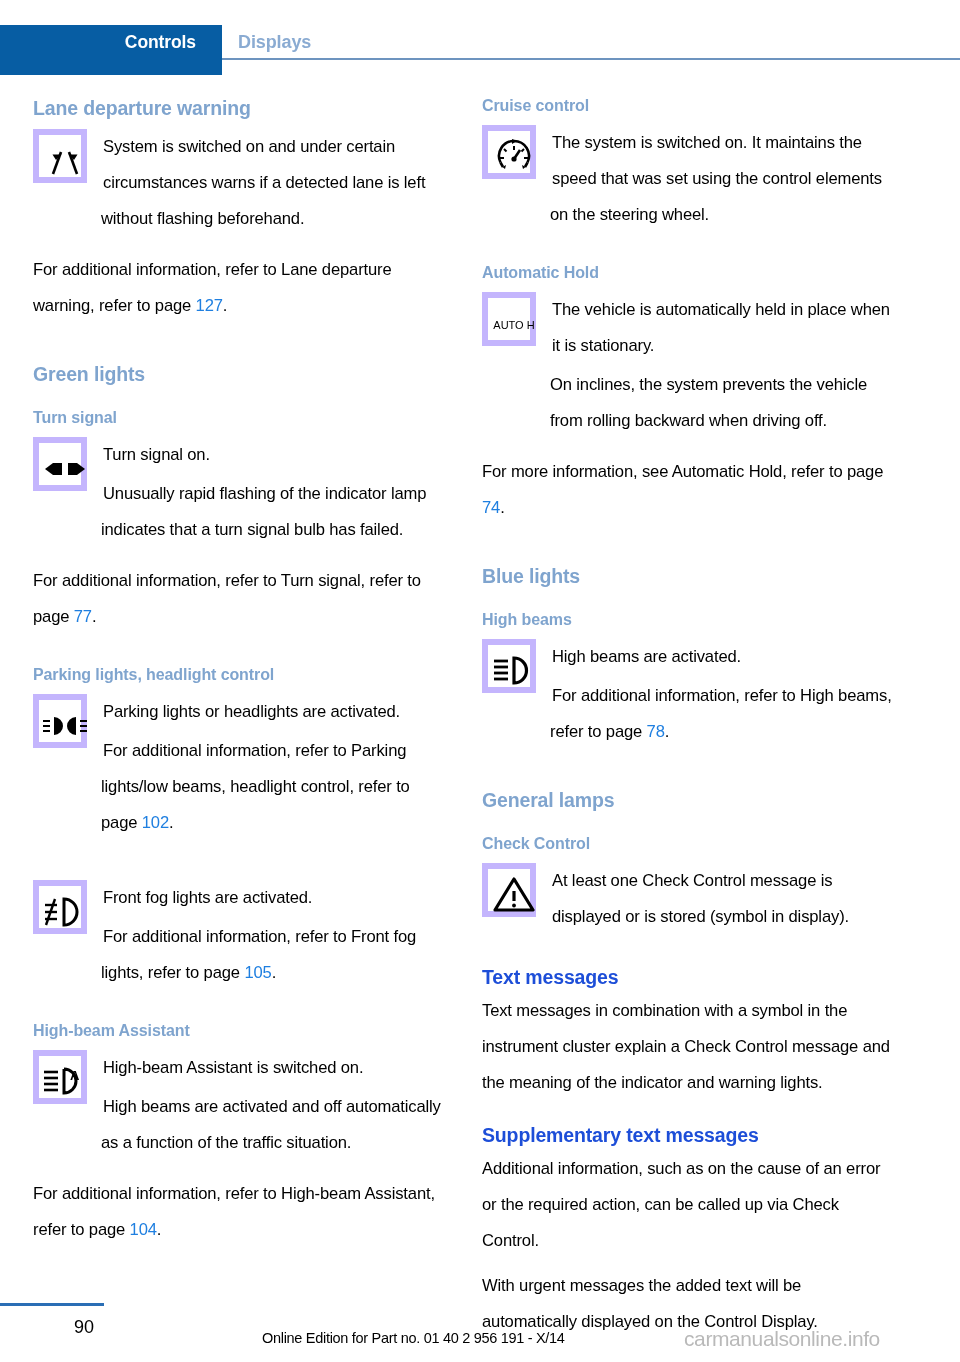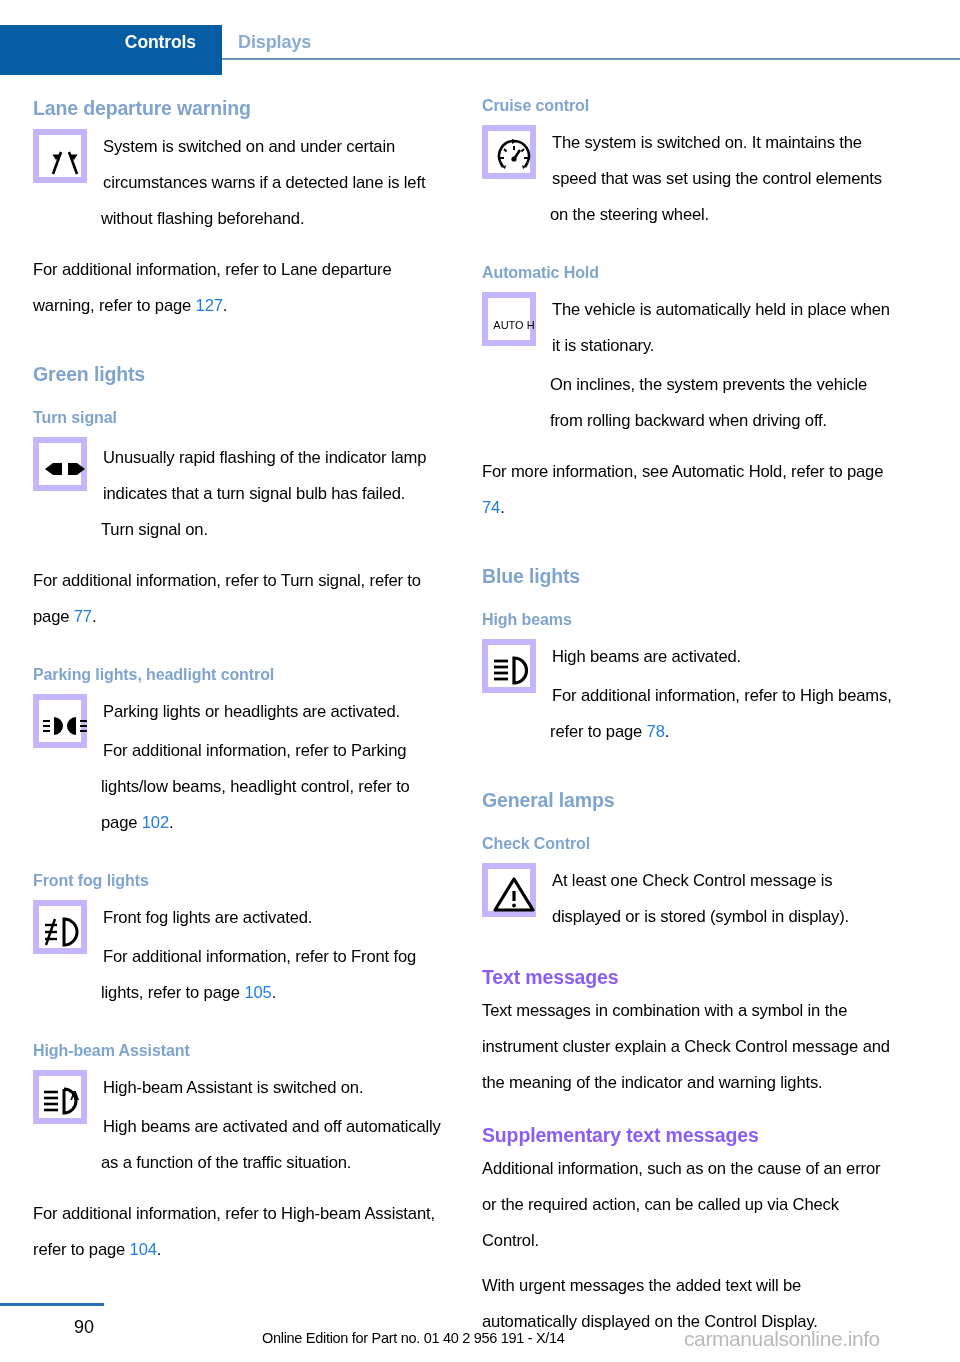--- a/index.html
+++ b/index.html
@@ -82,21 +82,21 @@
     font-size: 16px;
     font-weight: bold;
     color: #7fa4ce;
     letter-spacing: -0.1px;
     line-height: 20px;
   }
   h2.main {
     margin: 0;
     font-size: 19.5px;
     font-weight: bold;
-    color: #8b5cf6;
+    color: #1d4ed8;
     letter-spacing: -0.15px;
     line-height: 24px;
   }
 
   
   p.body {
     margin: 0;
     font-size: 16.6px;
     line-height: 36px;
     color: #000000;
@@ -197,22 +197,22 @@
   <div class="gap-l"></div>
   <h3 class="sub">Turn signal</h3>
   <div class="gap-s"></div>
   <div class="iconblock">
     <div class="iconbox">
       <svg width="52" height="52" viewBox="0 0 52 52">
         <path d="M23 20 L23 32 L14 32 L6 26 L14 20 Z" fill="#000"></path>
         <path d="M29 20 L29 32 L38 32 L46 26 L38 20 Z" fill="#000"></path>
       </svg>
     </div>
+    <p class="body first">Turn signal on.</p>
     <p class="body first" style="margin-top:3px;">Unusually rapid flashing of the indicator lamp indicates that a turn signal bulb has failed.</p>
-    <p class="body first">Turn signal on.</p>
   </div>
   <div class="gap-m"></div>
   <p class="body"><span>For additional information, refer to Turn signal, refer to page </span><span class="pg">77</span><span>.</span></p>
 
   <div class="gap-xl"></div>
   <h3 class="sub">Parking lights, headlight control</h3>
   <div class="gap-s"></div>
   <div class="iconblock">
     <div class="iconbox">
       <svg width="52" height="52" viewBox="0 0 52 52">
@@ -228,21 +228,20 @@
             <path d="M41 26 L48 26"></path>
             <path d="M41 31 L48 31"></path>
         </g>
       </svg>
     </div>
     <p class="body first">Parking lights or headlights are activated.</p>
     <p class="body first" style="margin-top:3px;"><span>For additional information, refer to Parking lights/low beams, headlight control, refer to page </span><span class="pg">102</span><span>.</span></p>
   </div>
 
   <div class="gap-xl"></div>
-  <h3 class="sub">Front fog lights</h3>
   <div class="gap-s"></div>
   <div class="iconblock">
     <div class="iconbox">
       <svg width="52" height="52" viewBox="0 0 52 52">
         <path d="M25 13 L25 39 A13 13 0 0 0 25 13 Z" fill="none" stroke="#000" stroke-width="3"></path>
         <g stroke="#000" stroke-width="2.4" fill="none">
           <path d="M6 19 L18 19"></path>
             <path d="M6 26 L18 26"></path>
             <path d="M6 33 L18 33"></path>
         </g>

